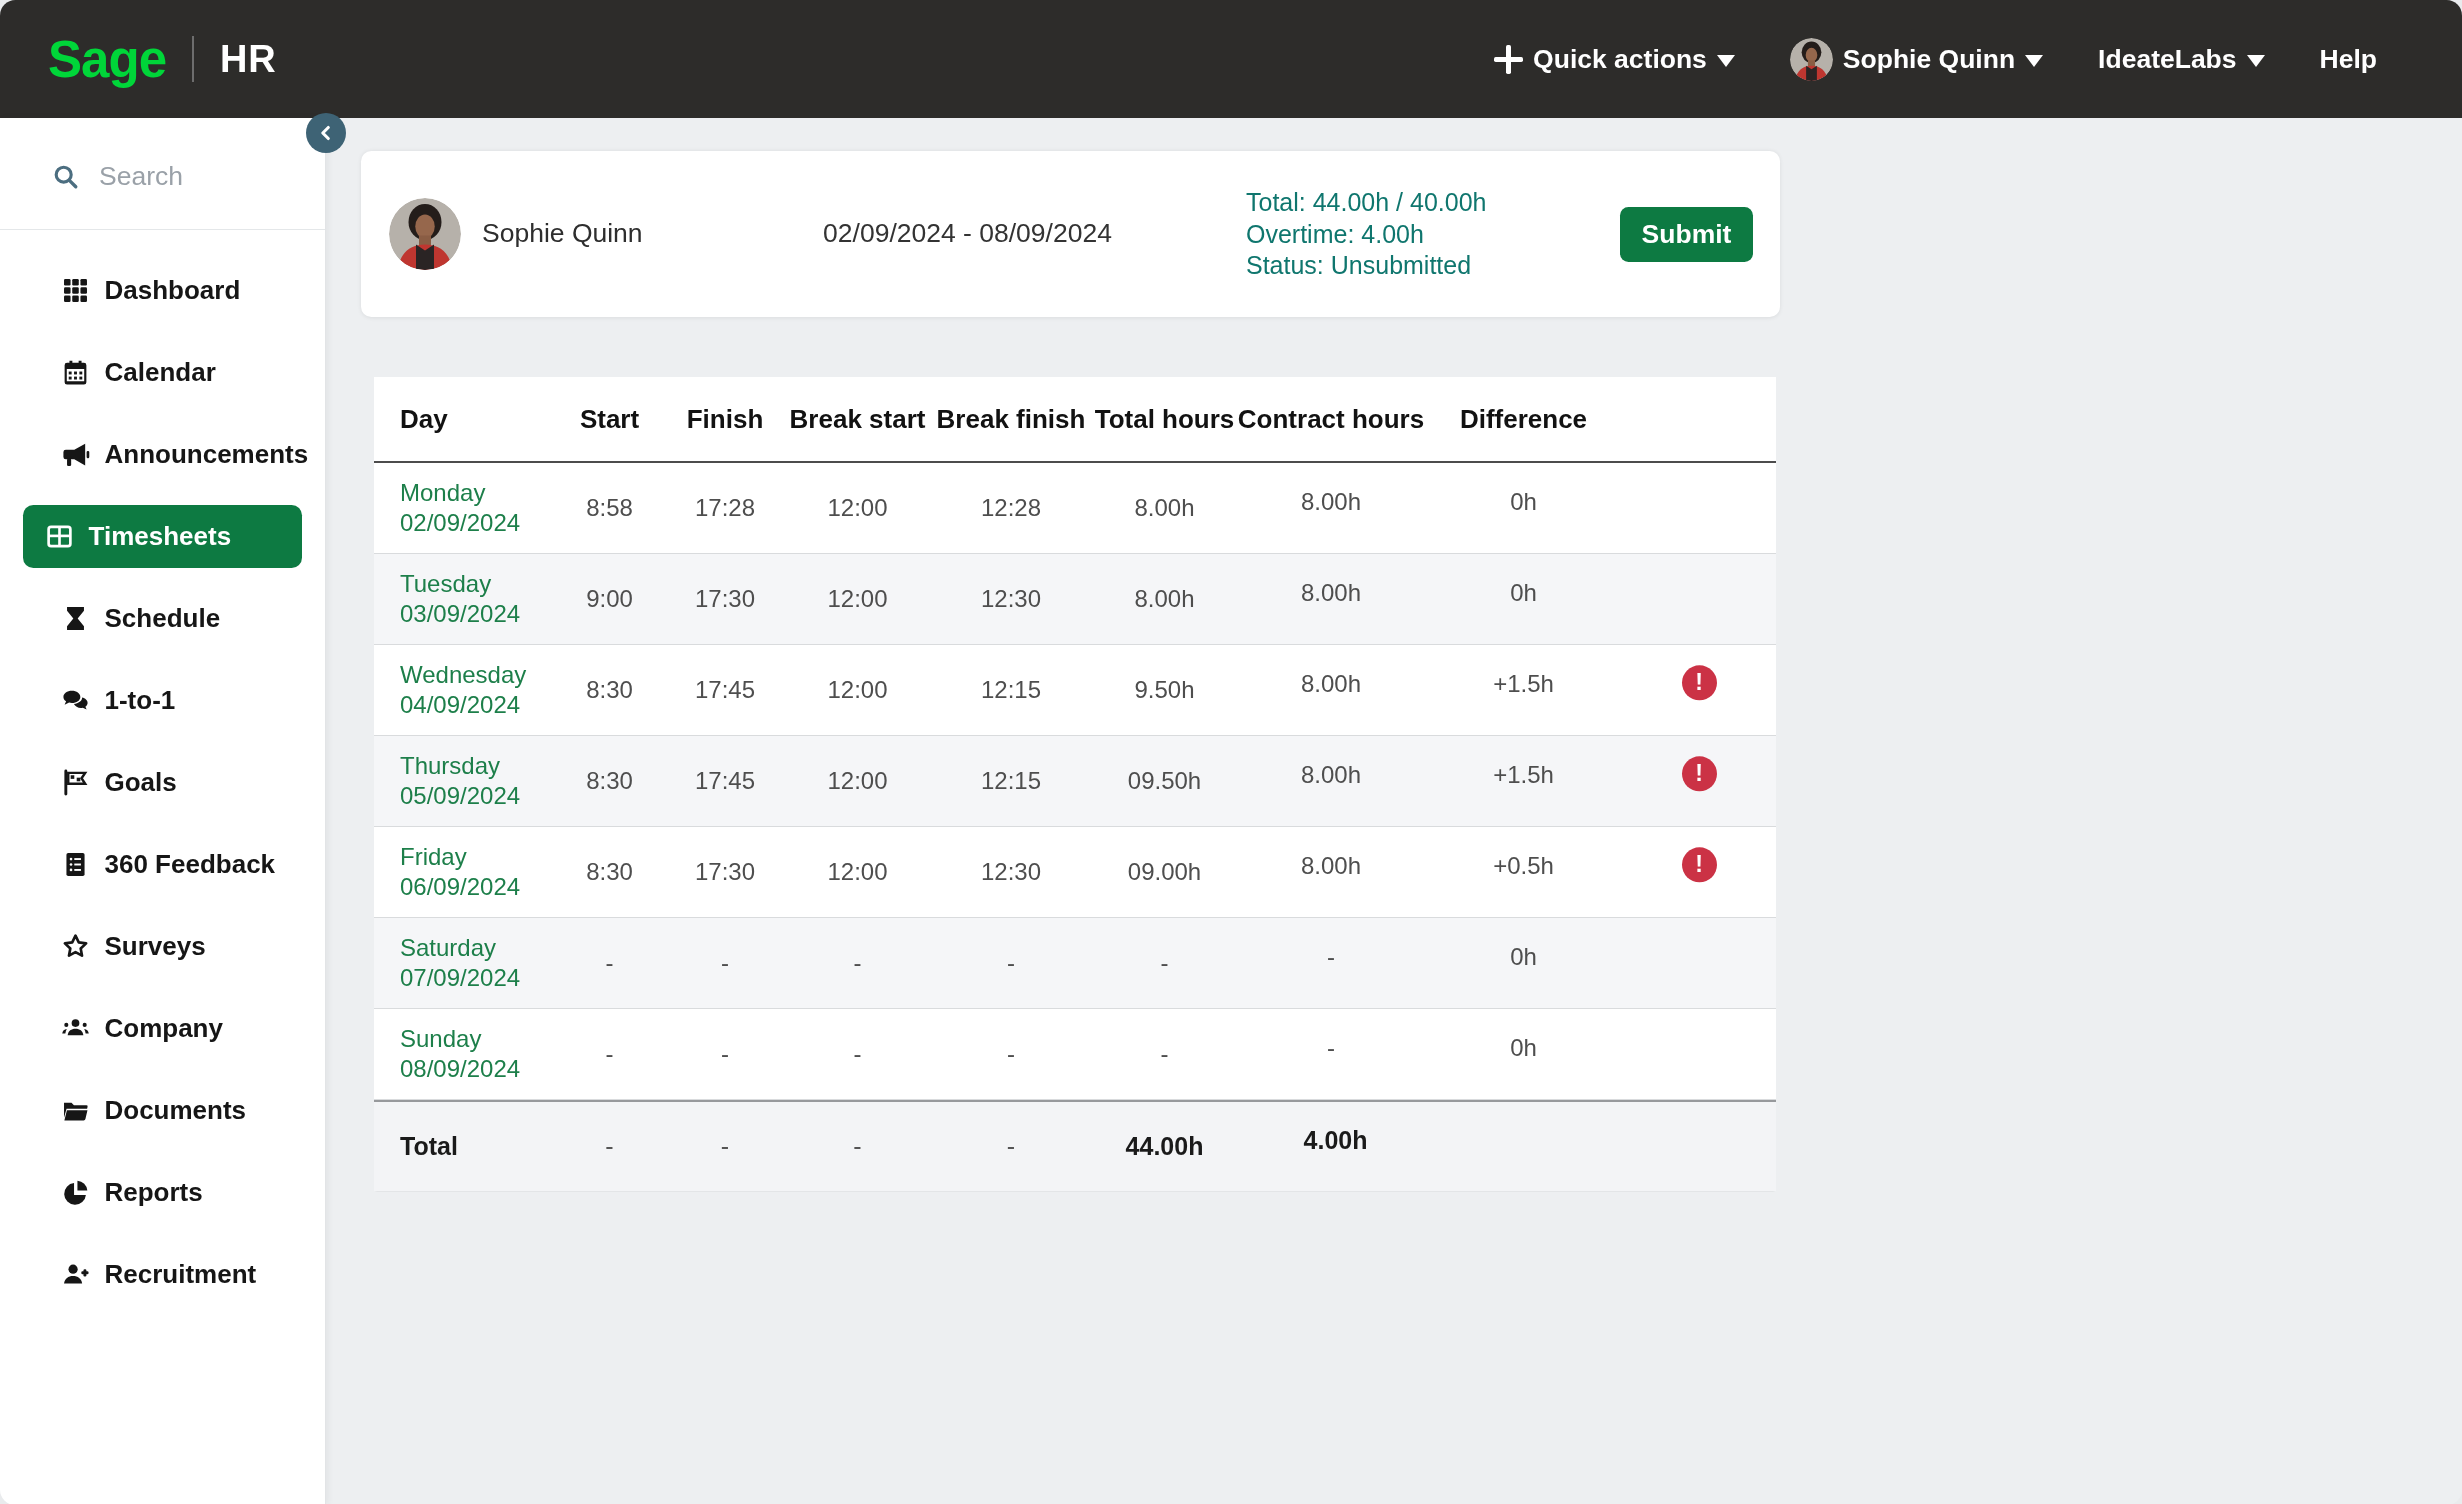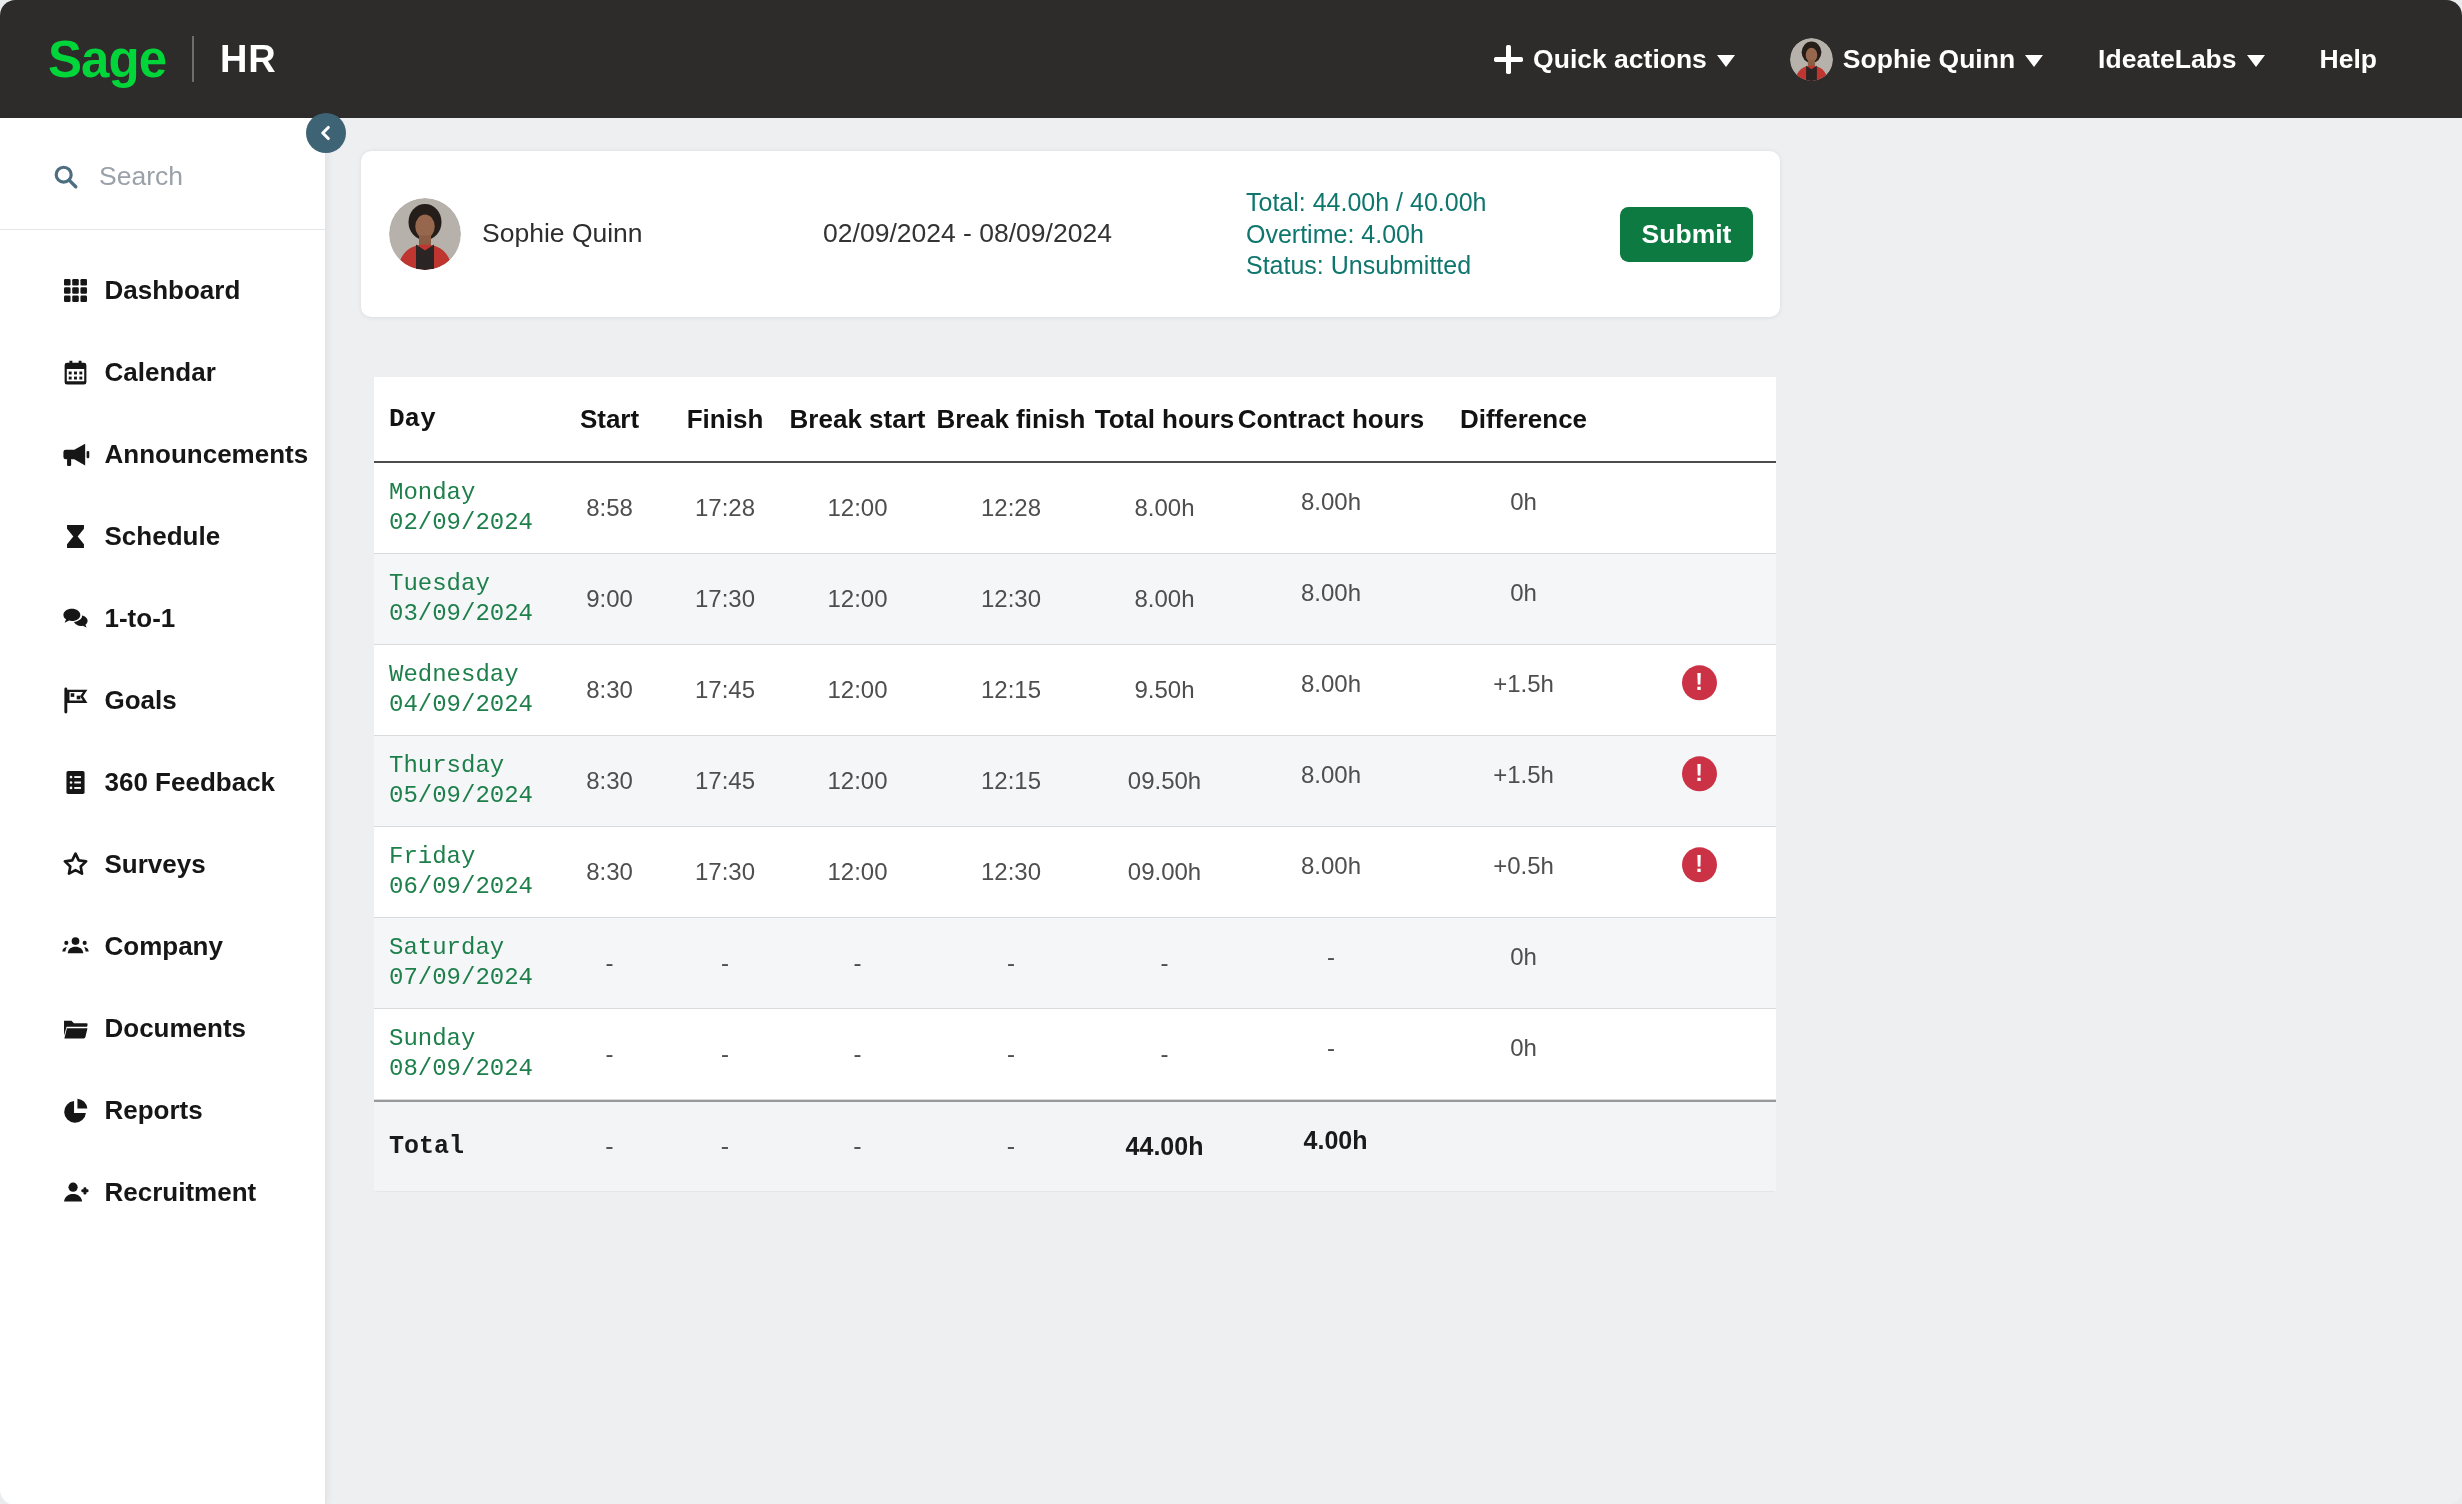--- a/index.html
+++ b/index.html
@@ -46,21 +46,21 @@
   .stats { position:absolute; left:885px; top:0; height:166px; display:flex; flex-direction:column; justify-content:center; gap:3.4px; font-size:25px; color:#0f766e; line-height:28px; }
   .submit-btn { position:absolute; left:1243px; top:56px; width:133px; height:55px; background:#0d7a42; color:#ffffff; font-size:26.5px; font-weight:bold; border:none; border-radius:8.5px; cursor:pointer; font-family:inherit;margin-left:16px; }
 
   
   .timesheet { position:absolute; top:259px; left:48px; width:1402px; background:#ffffff; border-radius:3.4px; border-bottom:0.9px solid #e3e5e7; }
   .trow { display:flex; align-items:stretch; height:91px; border-bottom:0.9px solid #d9dbdd; background:#ffffff; }
   .trow.alt { background:#f5f6f8; }
   .thead-row { height:86px; border-bottom:2.6px solid #4c4c4c; background:#ffffff; }
   .td, .th { display:flex; align-items:center; justify-content:center; font-size:24px; color:#4e4e4e; }
   .th { font-size:26px; font-weight:bold; color:#121212; }
-  .c-day      { width:180px; justify-content:flex-start; padding-left:15px;font-family:Liberation Mono, monospace; }
+  .c-day      { width:180px; justify-content:flex-start; padding-left:26px; }
   .c-start    { width:111px; }
   .c-finish   { width:120px; }
   .c-bstart   { width:145px; }
   .c-bfinish  { width:162px; }
   .c-total    { width:145px; }
   .c-contract { width:188px; }
   .c-diff     { width:197px; }
   .c-status   { width:154px; }
   .td.c-contract, .td.c-diff { transform:translateY(-6px); }
   .day-link { color:#1d7f4a; line-height:30px; text-decoration:none; font-size:24px; cursor:pointer; }
@@ -155,20 +155,28 @@
         <span class="nav-label">Calendar</span>
       </li>
       <li class="nav-item">
         <svg width="29" height="29" viewBox="0 0 24 24" fill="currentColor">
           <path d="M20 3v18l-9-5H4a2 2 0 0 1-2-2v-4a2 2 0 0 1 2-2h7z"></path>
           <rect x="5" y="15.5" width="3.4" height="6" rx="1"></rect>
           <rect x="21.2" y="9" width="2.2" height="6" rx="1"></rect>
         </svg>
         <span class="nav-label">Announcements</span>
       </li>
+      <li class="nav-item active">
+        <svg width="29" height="29" viewBox="0 0 24 24">
+          <rect x="3" y="4" width="18" height="16" rx="2" fill="none" stroke="currentColor" stroke-width="2.2"></rect>
+          <line x1="3" y1="11.5" x2="21" y2="11.5" stroke="currentColor" stroke-width="2.2"></line>
+          <line x1="12" y1="4" x2="12" y2="20" stroke="currentColor" stroke-width="2.2"></line>
+        </svg>
+        <span class="nav-label">Timesheets</span>
+      </li>
       <li class="nav-item">
         <svg width="29" height="29" viewBox="0 0 24 24" fill="currentColor">
           <path d="M5 2.5h14v3.1l-5.2 6.4 5.2 6.4v3.1H5v-3.1l5.2-6.4L5 5.6z"></path>
         </svg>
         <span class="nav-label">Schedule</span>
       </li>
       <li class="nav-item">
         <svg width="29" height="29" viewBox="0 0 24 24" fill="currentColor">
           <path d="M9 4c3.9 0 7 2.2 7 5s-3.1 5-7 5c-.8 0-1.6-.1-2.3-.3L3 15.5l1.2-2.8C2.8 11.8 2 10.5 2 9c0-2.8 3.1-5 7-5z"></path>
           <path d="M17.5 9.6c2.5.5 4.5 2.2 4.5 4.4 0 1.2-.7 2.3-1.8 3.1l1 2.4-3.2-1.5c-.5.1-1 .2-1.5.2-2.6 0-4.9-1.4-5.8-3.3 3.7-.3 6.8-2.5 6.8-5.3z"></path>

